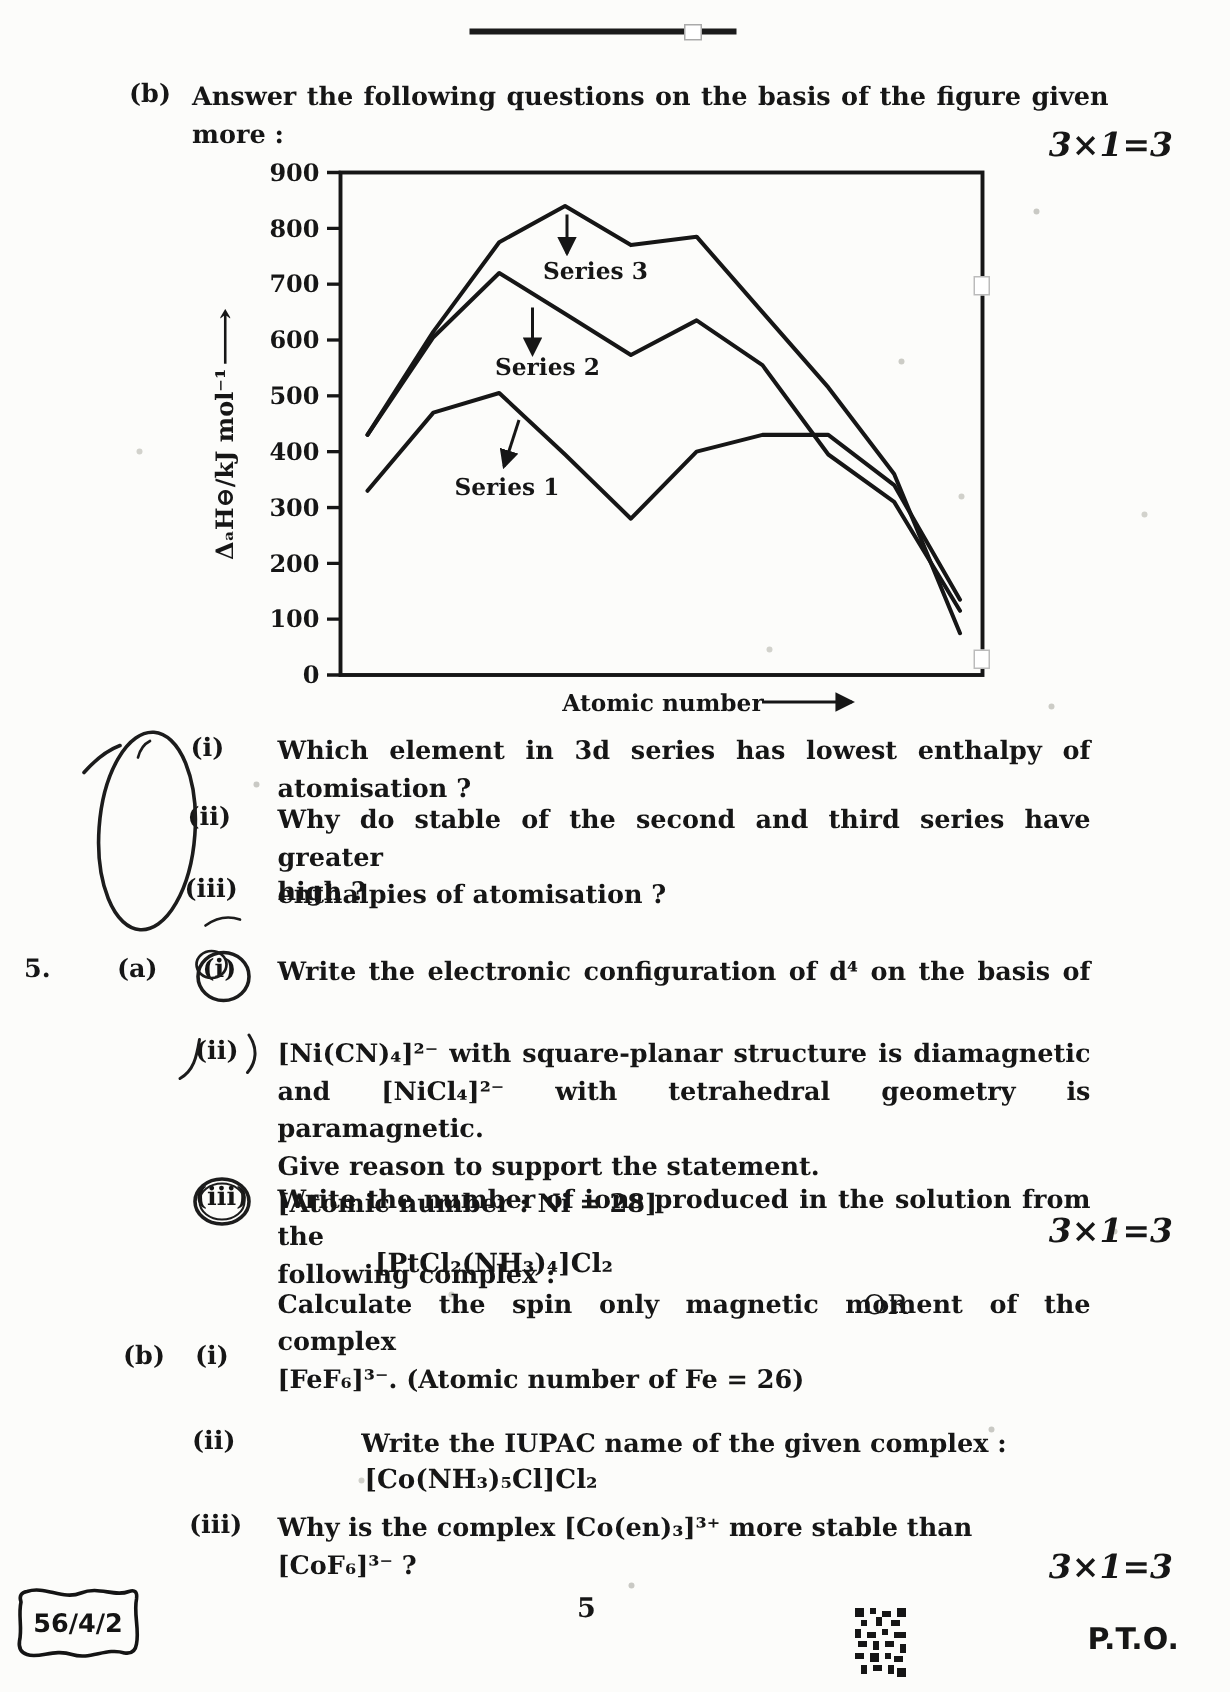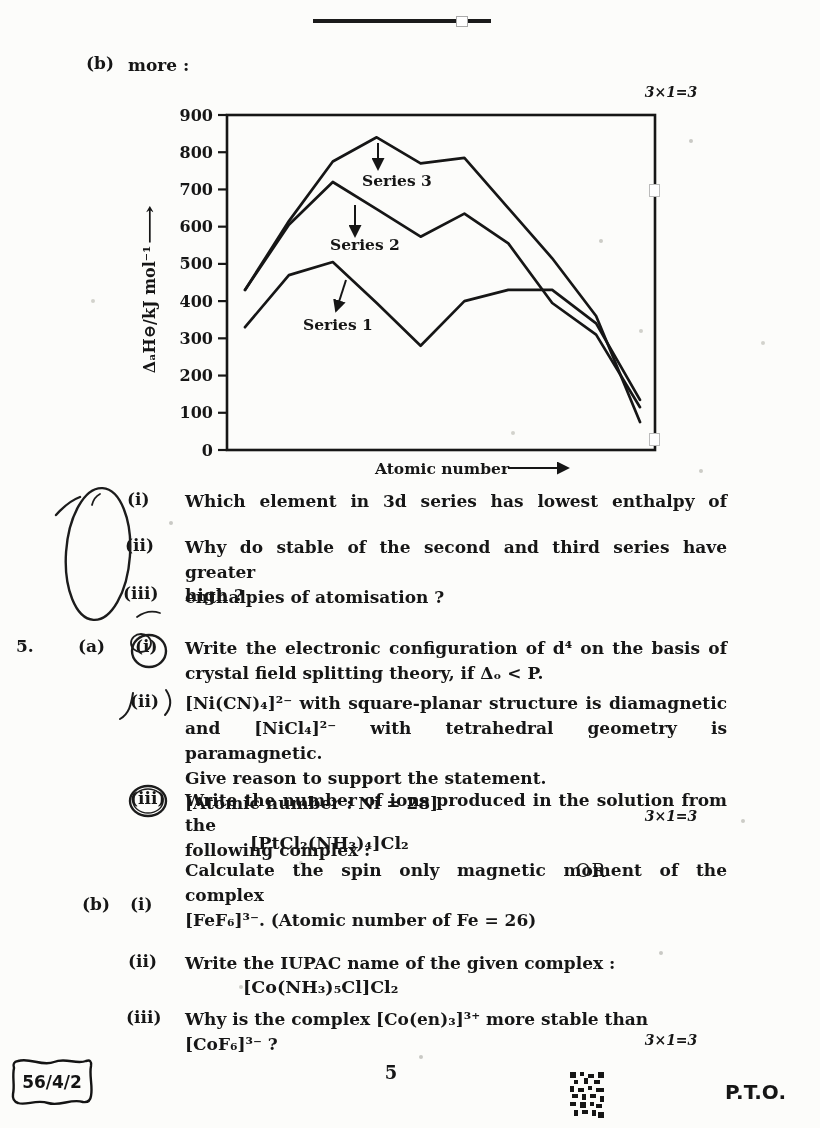--- a/index.html
+++ b/index.html
@@ -3,21 +3,21 @@
 <meta charset="utf-8">
 <style>
   html,body{margin:0;padding:0;}
   .page{position:relative;width:820px;height:1128px;background:#fcfcfa;overflow:hidden;
         font-family:"DejaVu Serif","Liberation Serif",serif;color:#161616;}
   .abs{position:absolute;}
   .ln{font-size:17px;line-height:25px;font-weight:700;white-space:nowrap;}
   .wrap .ln{white-space:normal;}
   .jst{text-align:justify;text-align-last:justify;white-space:normal;}
   .lbl{font-size:17px;font-weight:700;}
-  .marks{font-size:14px;font-weight:700;font-style:italic;text-align:center;}
+  .marks{font-size:22px;font-weight:700;font-style:italic;text-align:right;}
   .tblock{position:absolute;left:185px;width:542px;}
   .formula{font-size:17.5px;font-weight:700;}
   .topline{position:absolute;left:313px;top:19px;width:178px;height:4px;background:#1b1b1b;}
   .notch{position:absolute;left:456px;top:16px;width:10px;height:9px;background:#fff;border:1px solid #aaa;}
   .artifact{position:absolute;width:9px;height:11px;background:#fff;border:1px solid #bbb;}
   .ylabel{position:absolute;left:42px;top:281px;width:220px;height:24px;
           transform:rotate(-90deg);transform-origin:center;
           font-size:16px;font-weight:700;text-align:center;white-space:nowrap;}
   .yarrow{display:inline-block;transform:scaleX(1.7);margin-left:10px;}
   .curve{fill:none;stroke:#161616;stroke-width:2.7;stroke-linejoin:round;stroke-linecap:round;}
@@ -42,20 +42,21 @@
 </head>
 <body>
 
 <div class="page">
   <div class="speck"></div>
   <div class="topline"></div>
   <div class="notch"></div>
 
   <div class="abs lbl" style="left:86px;top:53px;">(b)</div>
   <div class="abs wrap" style="left:128px;top:53px;width:611px;">
+    <div class="ln jst">Answer the following questions on the basis of the figure given</div>
     <div class="ln">more :</div>
   </div>
   <div class="abs marks" style="left:560px;top:84px;width:222px;">3×1=3</div>
 
   <div class="ylabel"><span>ΔₐH⊖/kJ mol⁻¹</span><span class="yarrow">⟶</span></div>
 
   <svg id="chart-svg" class="abs" style="left:140px;top:106px;" width="530" height="385" viewBox="0 0 530 385">
     <defs>
       <marker id="ah" viewBox="0 0 10 10" refX="8.5" refY="5" markerWidth="6.5" markerHeight="6.5" orient="auto-start-reverse">
         <path d="M0,0 L10,5 L0,10 z" fill="#161616"></path>
@@ -101,40 +102,40 @@
 
     <text class="xlabel" x="302" y="368" text-anchor="middle">Atomic number</text>
     <line class="xarr" x1="368" y1="362" x2="428" y2="362" marker-end="url(#ah)"></line>
   </svg>
   <div class="artifact" style="left:649px;top:184px;"></div>
   <div class="artifact" style="left:649px;top:433px;"></div>
 
   <div class="abs lbl" style="left:127px;top:489px;">(i)</div>
   <div class="tblock wrap" style="top:489px;">
     <div class="ln jst">Which element in 3d series has lowest enthalpy of</div>
+    <div class="ln">atomisation ?</div>
   </div>
 
   <div class="abs lbl" style="left:125px;top:535px;">(ii)</div>
   <div class="tblock wrap" style="top:535px;">
     <div class="ln jst">Why do stable of the second and third series have greater</div>
     <div class="ln">enthalpies of atomisation ?</div>
   </div>
 
   <div class="abs lbl" style="left:123px;top:583px;">(iii)</div>
   <div class="tblock wrap" style="top:583px;">
     <div class="ln">high ?</div>
   </div>
 
   <div class="abs lbl" style="left:16px;top:636px;">5.</div>
   <div class="abs lbl" style="left:78px;top:636px;">(a)</div>
 
   <div class="abs lbl" style="left:135px;top:636px;">(i)</div>
   <div class="tblock wrap" style="top:636px;">
     <div class="ln jst">Write the electronic configuration of d⁴ on the basis of</div>
-    <div class="ln">crystal field splitting theory, if Δₒ &lt; P.</div>
   </div>
 
   <div class="abs lbl" style="left:130px;top:691px;">(ii)</div>
   <div class="tblock wrap" style="top:691px;">
     <div class="ln jst">[Ni(CN)₄]²⁻ with square-planar structure is diamagnetic</div>
     <div class="ln jst">and [NiCl₄]²⁻ with tetrahedral geometry is paramagnetic.</div>
     <div class="ln">Give reason to support the statement.</div>
     <div class="ln">[Atomic number : Ni = 28]</div>
   </div>
 
@@ -150,21 +151,21 @@
 
   <div class="abs lbl" style="left:82px;top:894px;">(b)</div>
 
   <div class="abs lbl" style="left:130px;top:894px;">(i)</div>
   <div class="tblock wrap" style="top:858px;">
     <div class="ln jst">Calculate the spin only magnetic moment of the complex</div>
     <div class="ln">[FeF₆]³⁻. (Atomic number of Fe = 26)</div>
   </div>
 
   <div class="abs lbl" style="left:128px;top:951px;">(ii)</div>
-  <div class="tblock wrap" style="top:951px;">
+  <div class="tblock wrap" style="top:951px;text-align:center;">
     <div class="ln">Write the IUPAC name of the given complex :</div>
   </div>
   <div class="abs formula" style="left:243px;top:977px;">[Co(NH₃)₅Cl]Cl₂</div>
 
   <div class="abs lbl" style="left:126px;top:1007px;">(iii)</div>
   <div class="tblock wrap" style="top:1007px;">
     <div class="ln">Why is the complex [Co(en)₃]³⁺ more stable than [CoF₆]³⁻ ?</div>
   </div>
   <div class="abs marks" style="left:560px;top:1032px;width:222px;">3×1=3</div>
 

